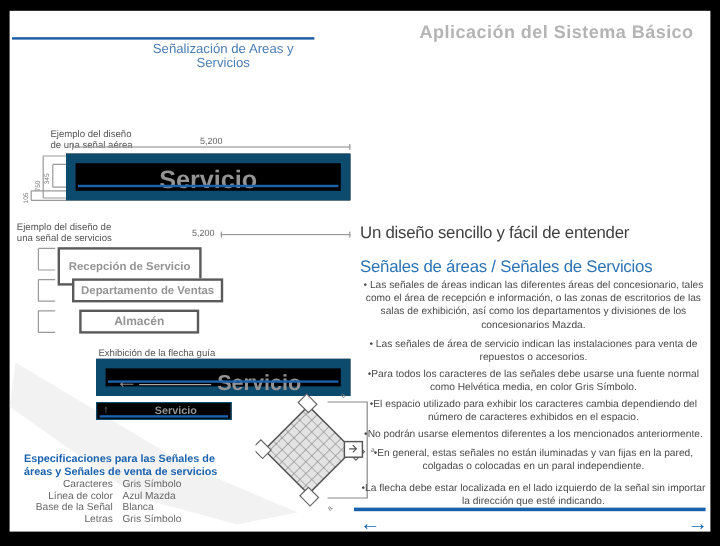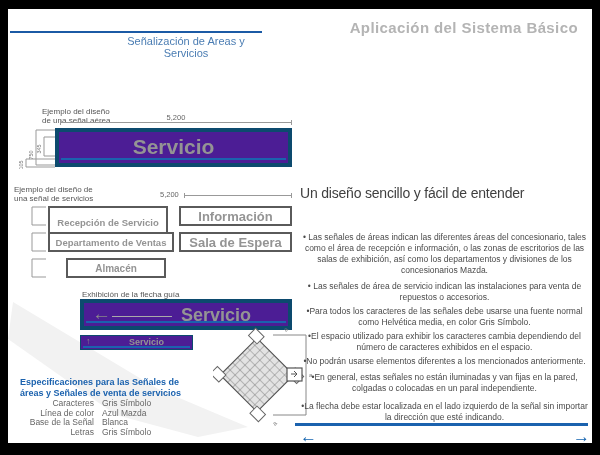--- a/index.html
+++ b/index.html
@@ -12,21 +12,21 @@
   .hdr-title{left:100px;top:26px;width:156px;text-align:center;font-size:11px;color:#4b7db3;}
   .hdr-right{right:14px;top:10px;font-size:15px;font-weight:bold;color:#b4b4b4;letter-spacing:.4px;}
   
   .dlabel{font-size:8px;color:#555;line-height:9px;}
   .dimtxt{font-size:7.5px;color:#666;}
   
   .dimline{height:1px;background:#999;}
   .dimline:before,.dimline:after{content:"";position:absolute;top:-2px;width:1px;height:5px;background:#999;}
   .dimline:before{left:0;} .dimline:after{right:0;}
   
-  .sign{background:#4c1d95;border:4px solid #0c4a6e;box-sizing:border-box;}
+  .sign{background:#000000;border:8px solid #0c4a6e;box-sizing:border-box;}
   .sign .bluebar{position:absolute;left:2px;right:2px;bottom:3px;height:2.5px;background:#1b62ae;}
   .signtxt{color:#949494;font-weight:bold;}
   .rowsign{border:2px solid #5a5a5a;background:#fff;box-sizing:border-box;
            display:flex;align-items:center;justify-content:center;position:absolute;}
   
   .spec-title{font-size:9px;font-weight:bold;color:#1b62ae;line-height:10.5px;}
   .spec-row{font-size:8.5px;color:#666;line-height:9.5px;display:flex;}
   .spec-row .l{width:86px;text-align:right;padding-right:8px;}
   
   .r-heading{font-size:14px;color:#3f3f3f;letter-spacing:-.2px;}
@@ -98,30 +98,22 @@
       <line x1="8" y1="58" x2="8" y2="76"></line>
         <line x1="8" y1="58" x2="22" y2="58"></line>
         <line x1="8" y1="76" x2="22" y2="76"></line>
     </g>
   </svg>
 
   <div class="rowsign" style="left:40px;top:197px;width:120px;height:32px;">
     <span class="signtxt" style="font-size:9.5px;">Recepción de Servicio</span>
     <div class="sign graybar" style="border:none;"></div>
   </div>
-  <div class="rowsign" style="left:171px;top:197px;width:113px;height:20px;">
-    <span class="signtxt" style="font-size:13px;">Información</span>
-    <div class="sign graybar" style="border:none;"></div>
-  </div>
-  <div class="rowsign" style="left:40px;top:223px;width:126px;height:20px;">
+  <div class="rowsign" style="left:52px;top:223px;width:126px;height:20px;">
     <span class="signtxt" style="font-size:9.5px;">Departamento de Ventas</span>
-    <div class="sign graybar" style="border:none;"></div>
-  </div>
-  <div class="rowsign" style="left:171px;top:223px;width:113px;height:20px;">
-    <span class="signtxt" style="font-size:13px;">Sala de Espera</span>
     <div class="sign graybar" style="border:none;"></div>
   </div>
   <div class="rowsign" style="left:58px;top:249px;width:100px;height:20px;">
     <span class="signtxt" style="font-size:10px;">Almacén</span>
     <div class="sign graybar" style="border:none;"></div>
   </div>
 
   <div class="abs dlabel" style="left:74px;top:281px;width:209px;border-bottom:1px solid #999;padding-bottom:13px;">Exhibición de la flecha guía</div>
 
   <div class="abs sign" style="left:72px;top:290px;width:212px;height:31px;">
@@ -177,20 +169,21 @@
       <span class="l">Base de la Señal</span>
       <span>Blanca</span>
     </div>
     <div class="spec-row">
       <span class="l">Letras</span>
       <span>Gris Símbolo</span>
     </div>
   </div>
 
   <div class="abs r-heading" style="left:292px;top:176px;">Un diseño sencillo y fácil de entender</div>
+  <div class="abs r-sub" style="left:292px;top:205px;">Señales de áreas / Señales de Servicios</div>
 
   <div class="abs bullet" style="left:292px;top:223px;">• Las señales de áreas indican las diferentes áreas del concesionario, tales como el área de recepción e información, o las zonas de escritorios de las salas de exhibición, así como los departamentos y divisiones de los concesionarios Mazda.</div>
   <div class="abs bullet" style="left:292px;top:272px;">• Las señales de área de servicio indican las instalaciones para venta de repuestos o accesorios.</div>
   <div class="abs bullet" style="left:292px;top:297px;">•Para todos los caracteres de las señales debe usarse una fuente normal como Helvética media, en color Gris Símbolo.</div>
   <div class="abs bullet" style="left:292px;top:322px;">•El espacio utilizado para exhibir los caracteres cambia dependiendo del número de caracteres exhibidos en el espacio.</div>
   <div class="abs bullet" style="left:292px;top:347px;">•No podrán usarse elementos diferentes a los mencionados anteriormente.</div>
   <div class="abs bullet" style="left:292px;top:363px;">•En general, estas señales no están iluminadas y van fijas en la pared, colgadas o colocadas en un paral independiente.</div>
   <div class="abs bullet" style="left:292px;top:392px;">•La flecha debe estar localizada en el lado izquierdo de la señal sin importar la dirección que esté indicando.</div>
 
   <div class="abs footline" style="left:287px;top:414px;width:293px;"></div>

